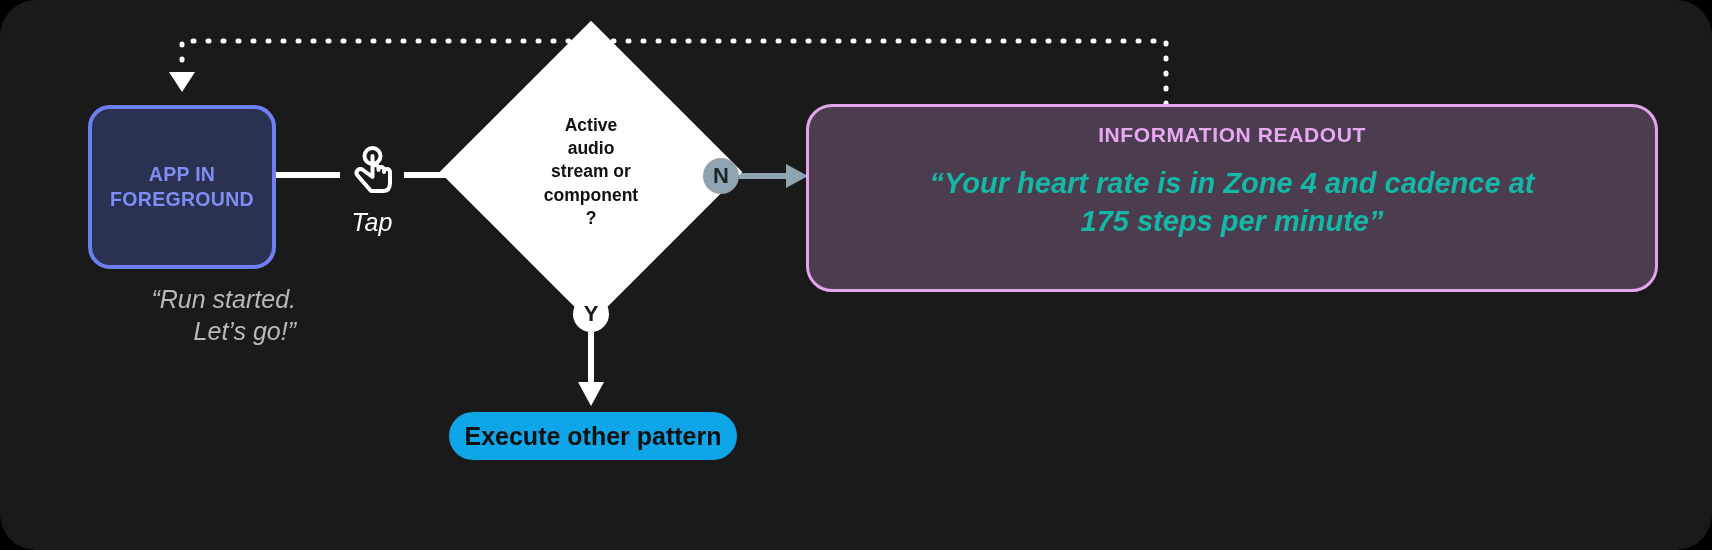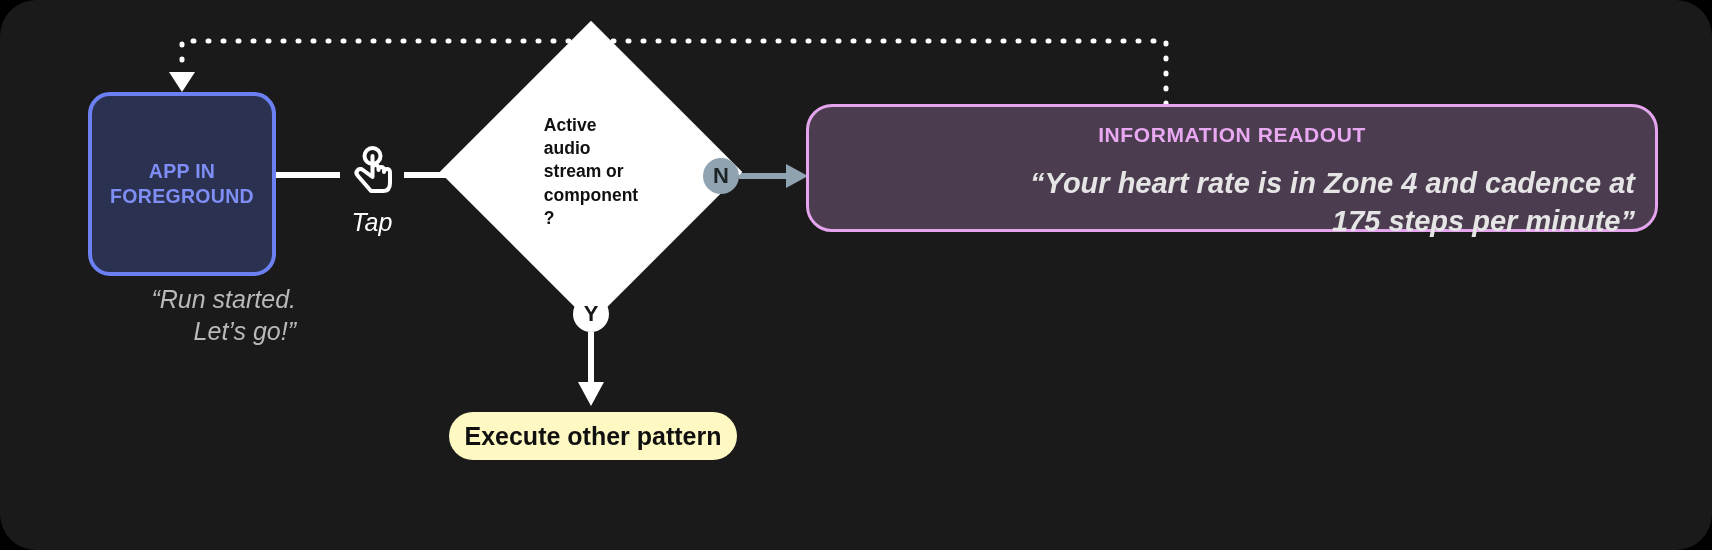--- a/index.html
+++ b/index.html
@@ -2,21 +2,21 @@
 <html><head>
 <meta charset="utf-8">
 <style>
   html,body{margin:0;padding:0;background:#000;}
   body{width:1712px;height:550px;overflow:hidden;font-family:"Liberation Sans",sans-serif;}
 
   #canvas{position:absolute;left:0;top:0;width:1712px;height:550px;
           background:#1a1a1a;border-radius:36px;overflow:hidden;}
 
   
-  #app-box{position:absolute;left:88px;top:92px;width:188px;height:184px;
+  #app-box{position:absolute;left:88px;top:105px;width:188px;height:164px;
            background:#2b3151;border:4px solid #6d80f3;border-radius:22px;
            box-sizing:border-box;display:flex;align-items:center;justify-content:center;}
   #app-box-label{color:#7f8ef5;font-size:19.5px;font-weight:bold;line-height:1.28;
                  text-align:center;letter-spacing:.3px;}
 
   #app-caption{position:absolute;left:68px;top:284px;width:228px;text-align:right;
                color:#b9b9b9;font-size:25px;font-style:italic;line-height:1.26;}
 
   
   #tap-group{position:absolute;left:340px;top:146px;width:64px;text-align:center;font-style:italic;}
@@ -25,42 +25,42 @@
   
   #wires{position:absolute;left:0;top:0;width:1712px;height:550px;}
 
   
   #diamond{position:absolute;left:484px;top:65px;width:214px;height:214px;}
   #diamond-shape{position:absolute;left:0;top:0;width:100%;height:100%;
                  background:#ffffff;transform:rotate(45deg);}
   #diamond-text{position:absolute;left:0;top:0;width:100%;height:100%;
                 display:flex;align-items:center;justify-content:center;
                 color:#101010;font-size:17.5px;font-weight:bold;line-height:1.33;
-                }
+                text-align:center;}
 
   
   .badge{position:absolute;border-radius:50%;display:flex;align-items:center;
          justify-content:center;font-weight:bold;}
   #badge-n{left:703px;top:158px;width:36px;height:36px;background:#8fa3b0;
            color:#1d2427;font-size:22px;}
   #badge-y{left:573px;top:296px;width:36px;height:36px;background:#ffffff;
            color:#161616;font-size:22px;}
 
   
-  #readout{position:absolute;left:806px;top:104px;width:852px;height:128px;
+  #readout{position:absolute;left:806px;top:104px;width:852px;height:188px;
            background:#4b3d4f;border:3px solid #e4a4ee;border-radius:26px;
-           box-sizing:border-box;padding:16px 20px 0;}
+           box-sizing:border-box;padding:16px 32px 0;}
   #readout-title{color:#e9a9f2;font-size:21px;font-weight:bold;text-align:center;
                  letter-spacing:.6px;}
-  #readout-body{color:#e5e5e5;font-size:29px;font-style:italic;font-weight:bold;
-                text-align:right;line-height:1.3;margin-top:18px;}
+  #readout-body{color:#14b8a6;font-size:29px;font-style:italic;font-weight:bold;
+                text-align:center;line-height:1.3;margin-top:18px;}
 
   
   #pill{position:absolute;left:449px;top:412px;width:288px;height:48px;
-        background:#fef9c3;border-radius:24px;display:flex;align-items:center;
+        background:#0ea5e9;border-radius:24px;display:flex;align-items:center;
         justify-content:center;}
   #pill-label{color:#101010;font-size:25px;font-weight:bold;}
 </style>
 </head>
 <body>
 
 <div id="canvas">
 
   <svg id="wires" viewBox="0 0 1712 550" xmlns="http://www.w3.org/2000/svg">
 

